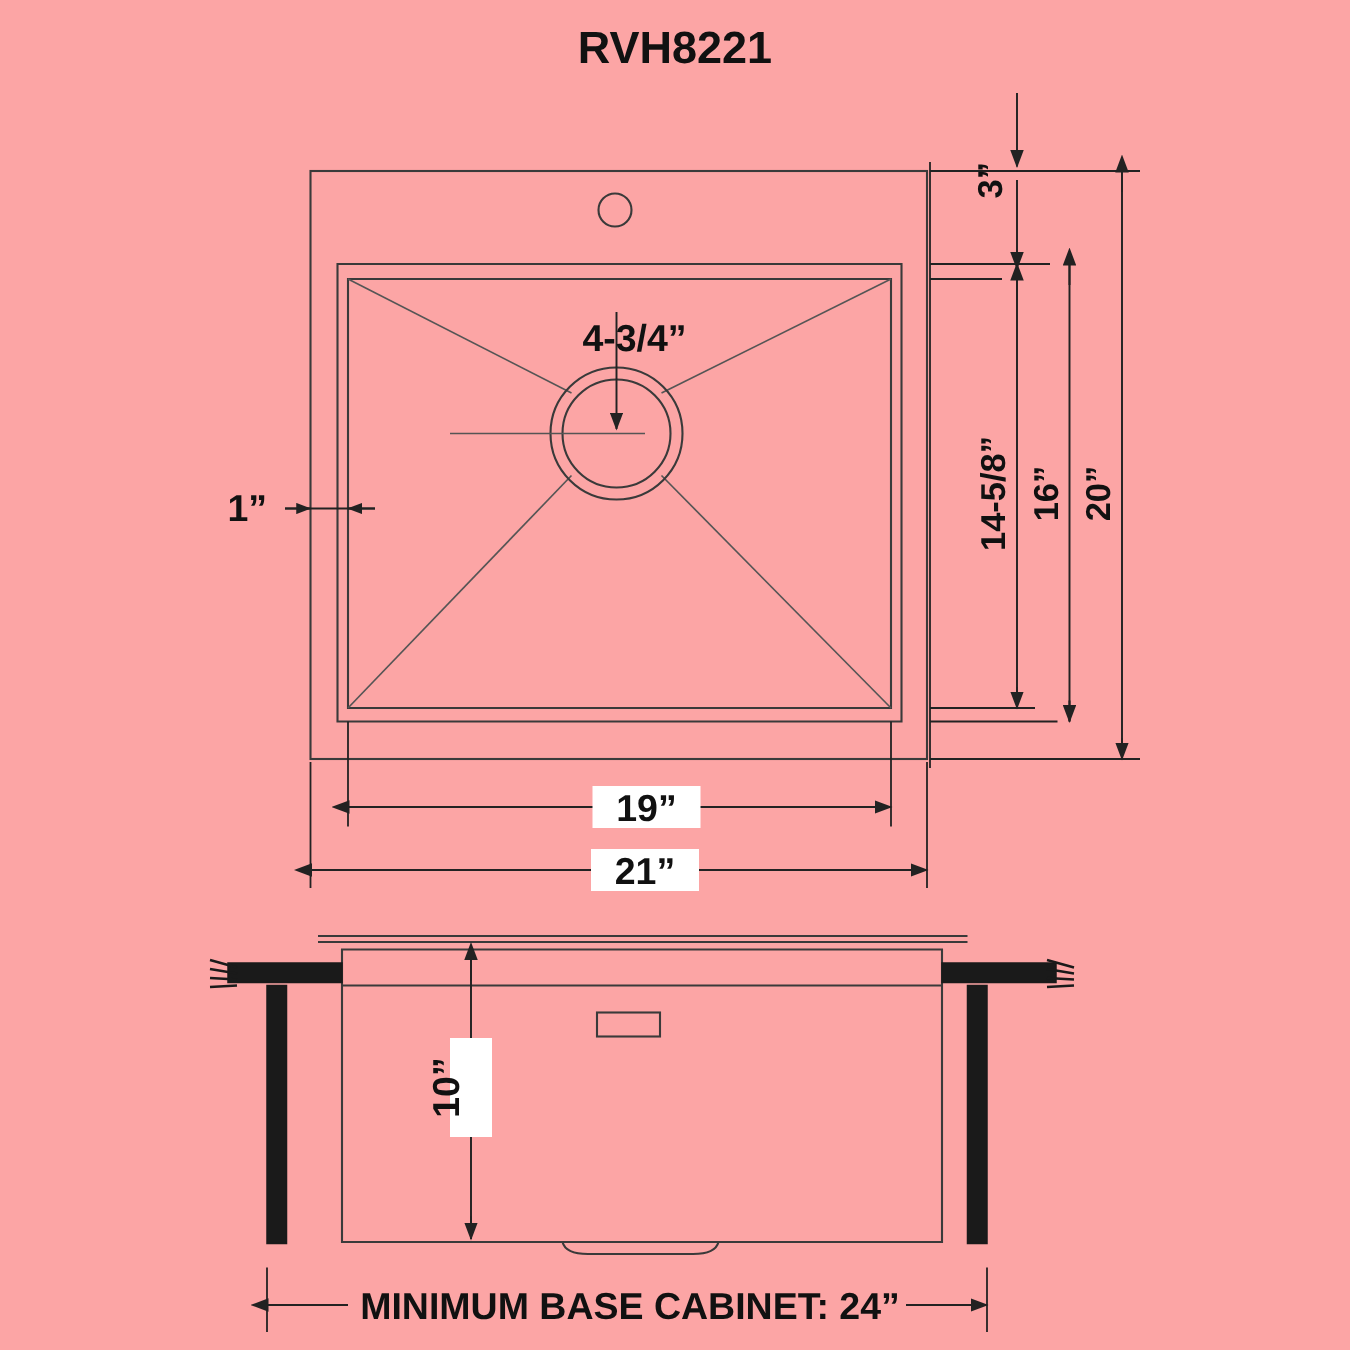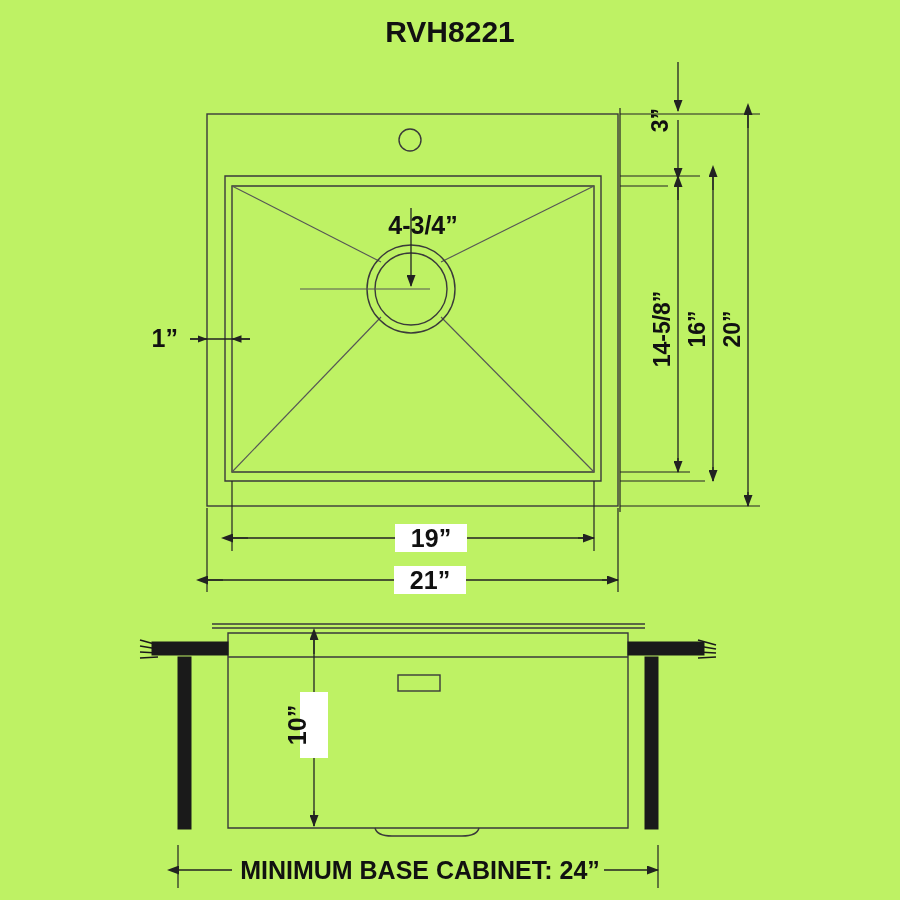--- a/index.html
+++ b/index.html
@@ -7,21 +7,21 @@
     padding: 0;
     background: #ffffff;
   }
   body {
     font-family: "Liberation Sans", sans-serif;
   }
   #sheet {
     position: relative;
     width: 900px;
     height: 900px;
-    background: #bef264;
+    background: #fca5a5;
     overflow: hidden;
   }
   #sheet svg {
     display: block;
   }
   .ttl {
     font-family: "Liberation Sans", sans-serif;
     font-weight: bold;
     font-size: 30px;
     fill: #111111;

